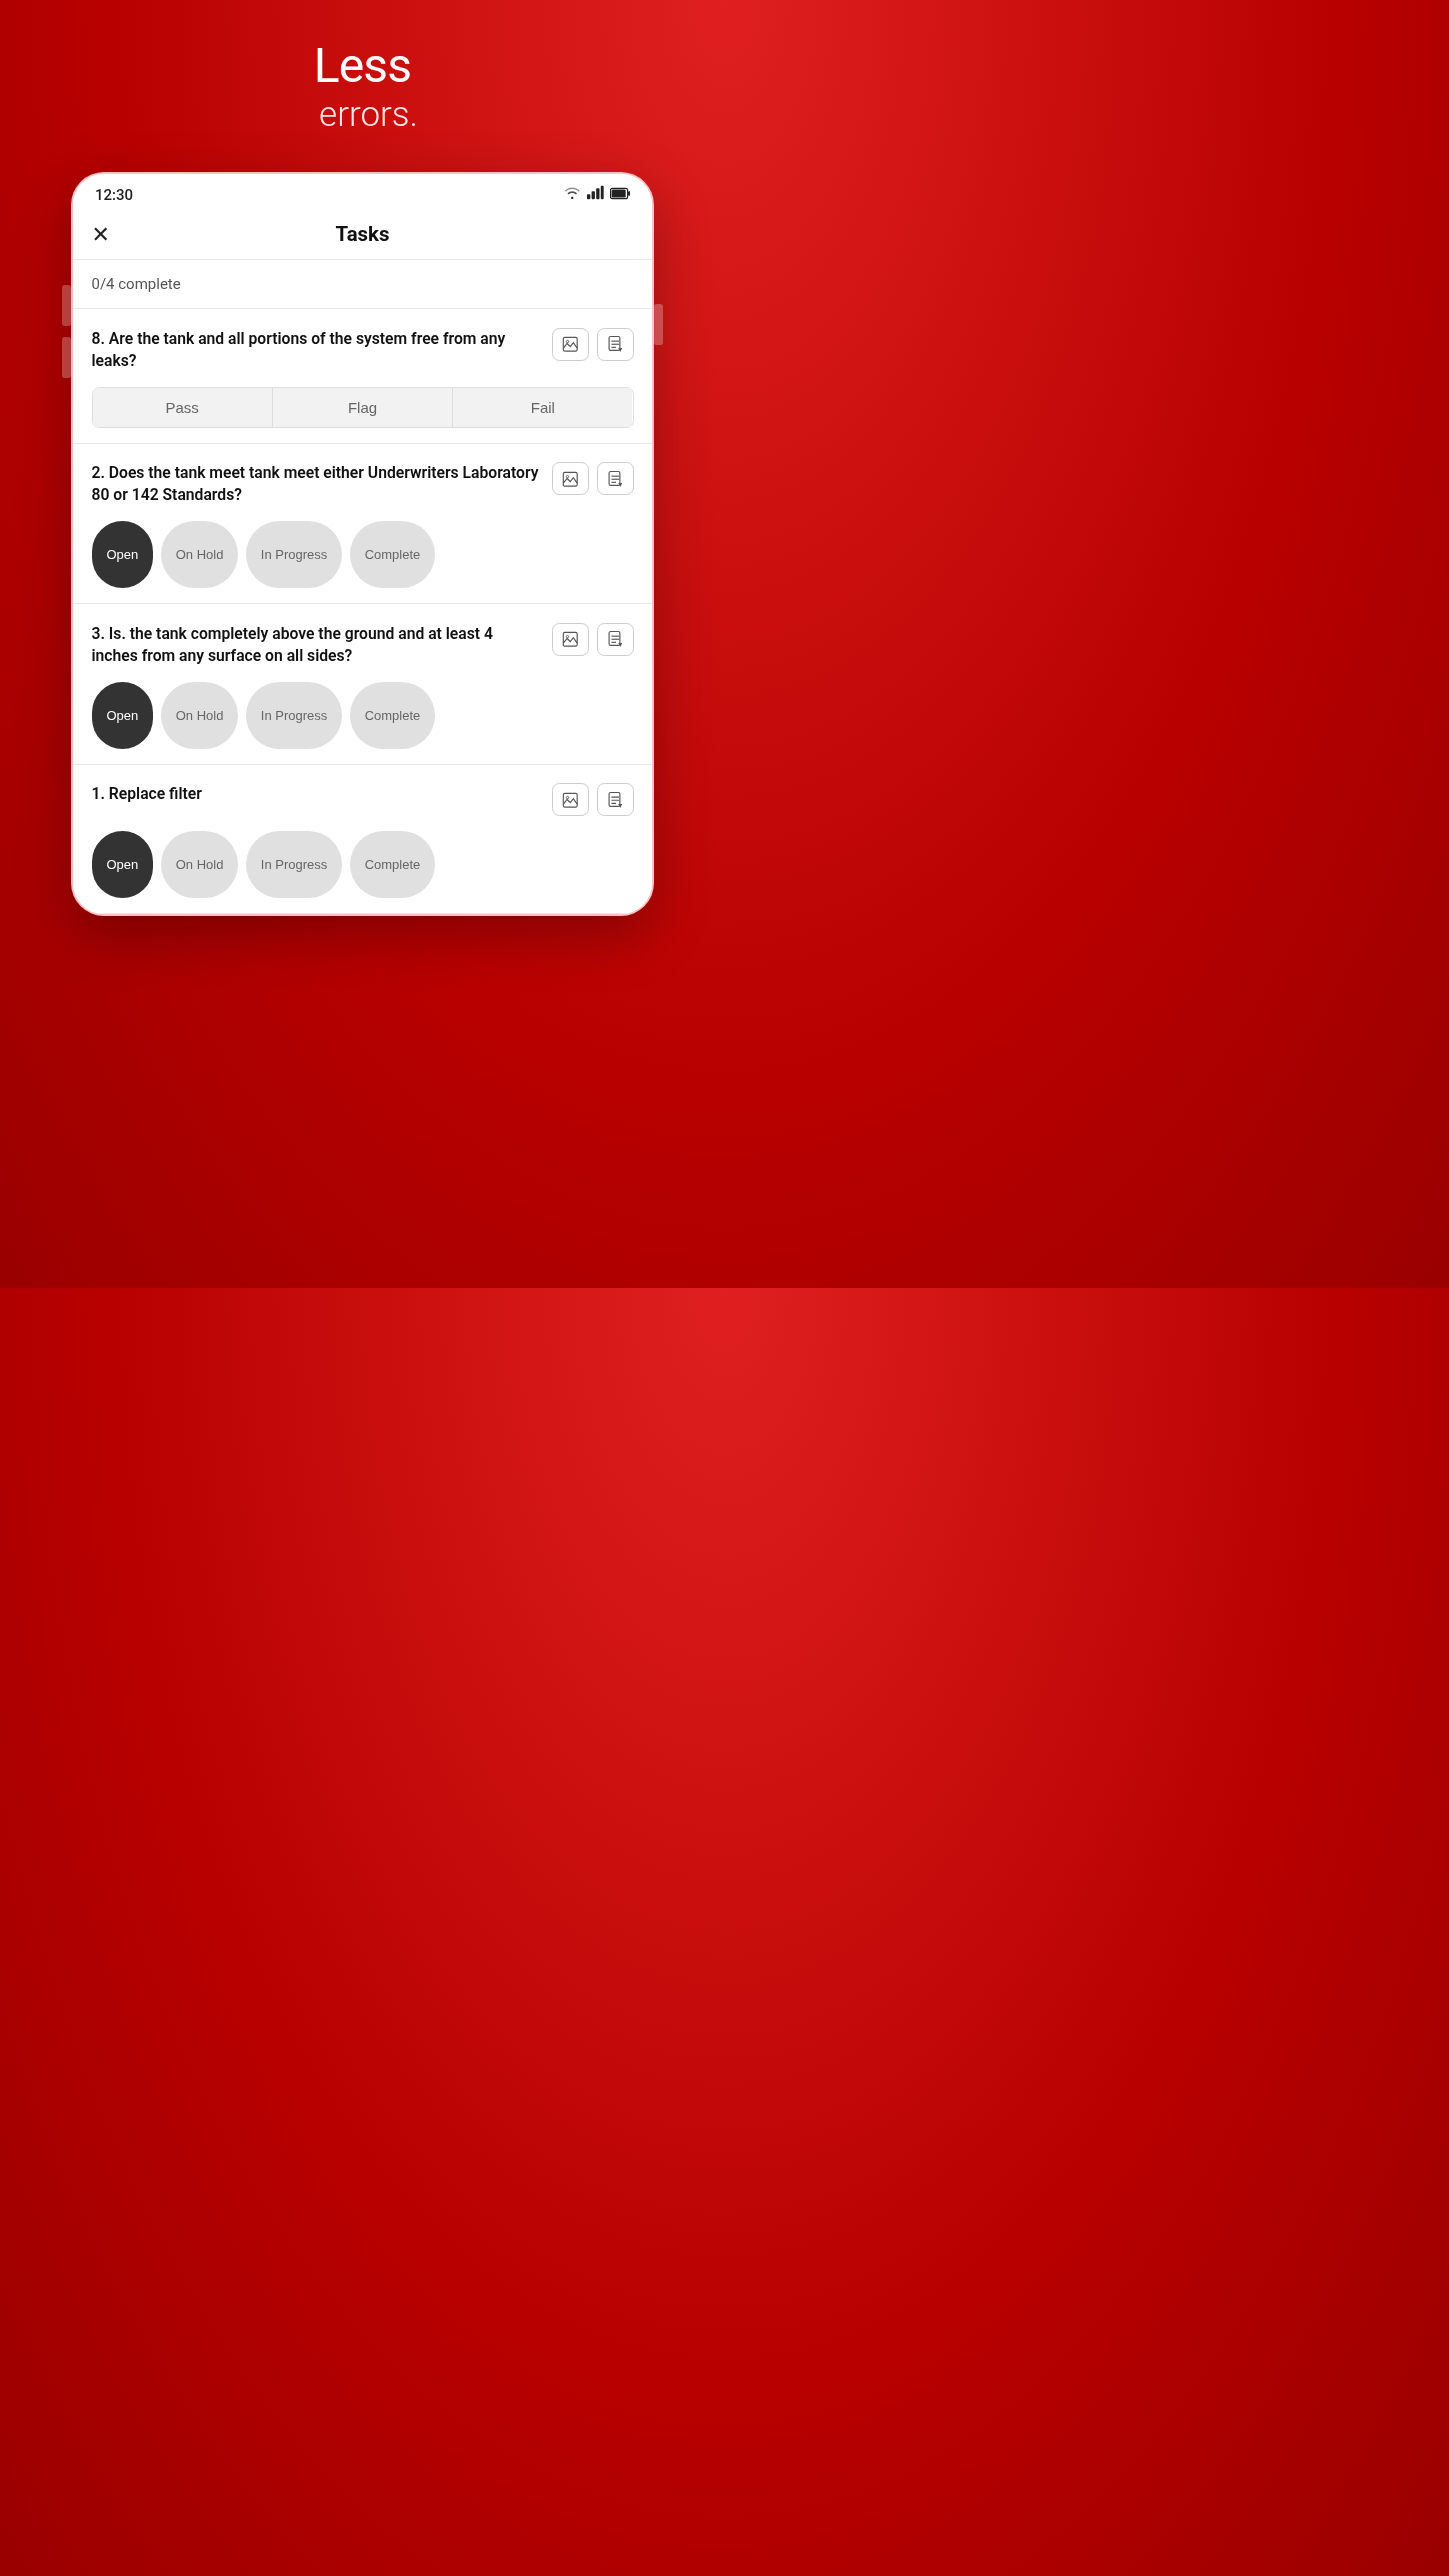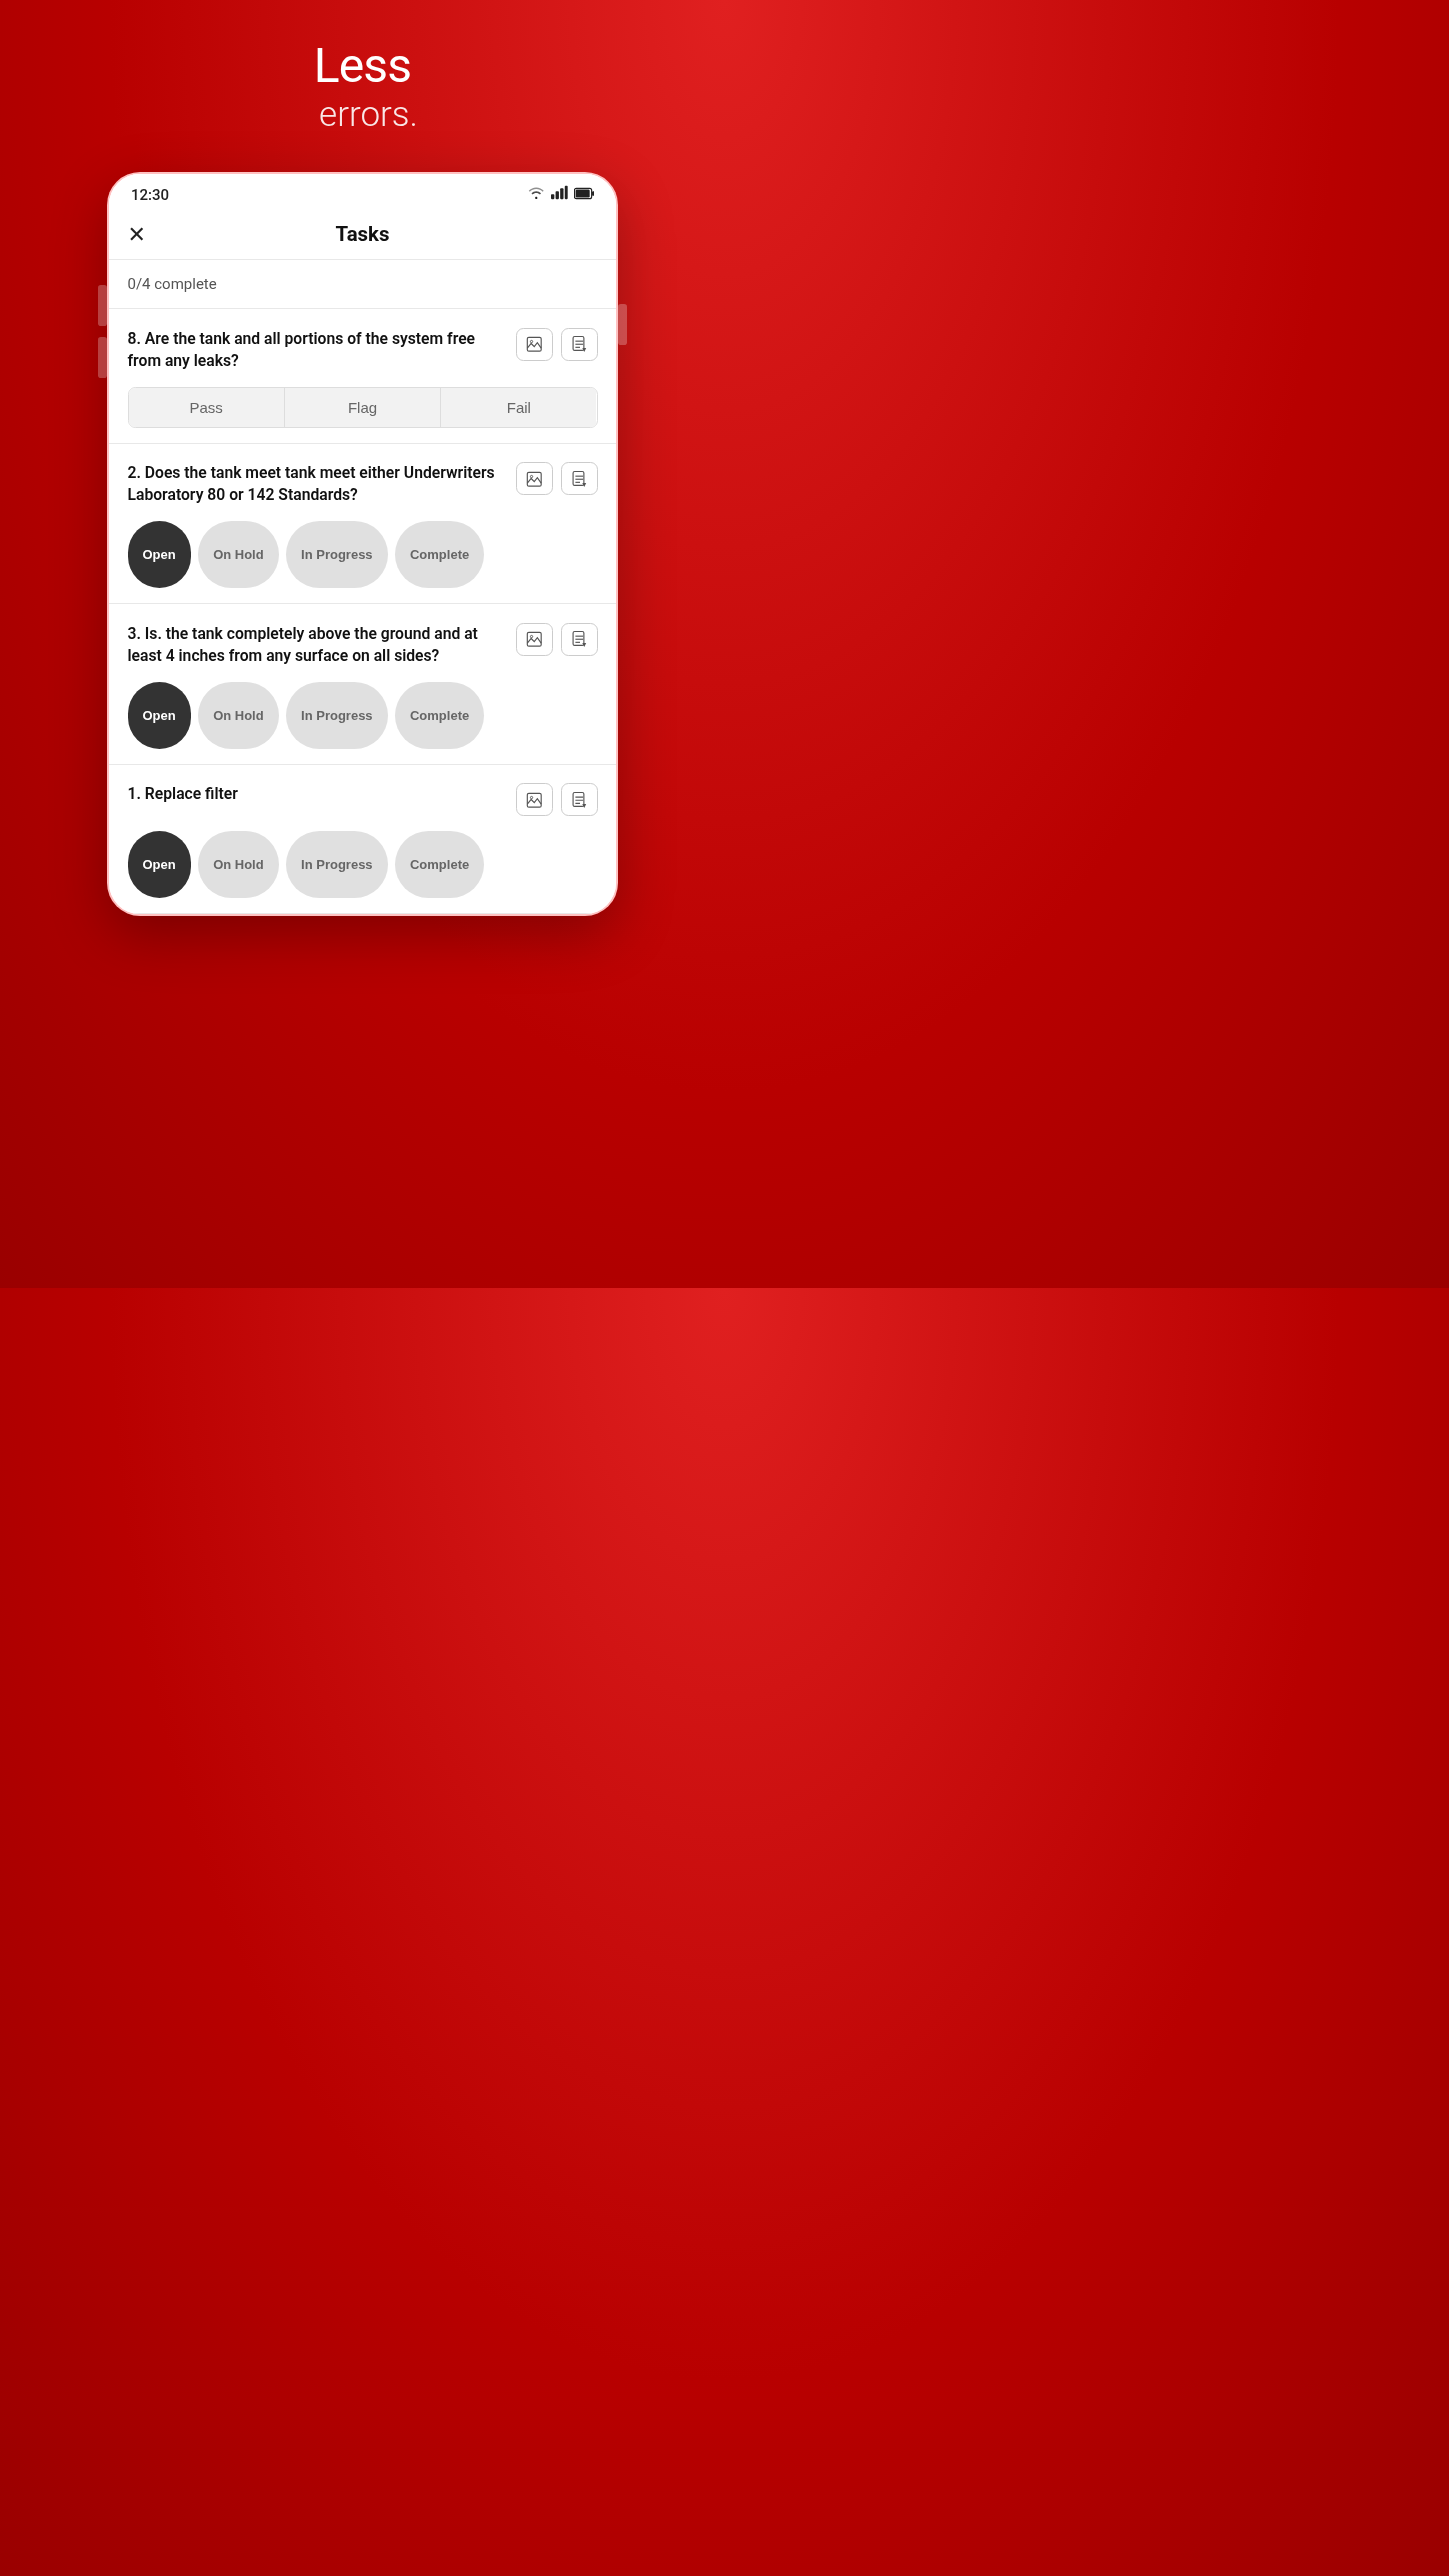--- a/index.html
+++ b/index.html
@@ -30,21 +30,21 @@
     }
 
     .hero-text .errors {
       font-size: 35px;
       font-weight: 300;
       opacity: 0.9;
       margin-left: 12px;
     }
 
     .phone-frame {
-      width: 511px;
+      width: 583px;
       background: white;
       border-radius: 33px;
       overflow: visible;
       position: relative;
       box-shadow: 0 18.5px 56px rgba(0,0,0,0.3);
       border: 2.8px solid rgba(255,100,100,0.4);
     }
 
     
     .phone-frame::before,
@@ -227,21 +227,21 @@
     .status-buttons {
       display: flex;
       gap: 7.4px;
       flex-wrap: wrap;
     }
 
     .status-pill {
       padding: 26px 15px;
       border-radius: 46px;
       font-size: 13px;
-      font-weight: 700;
+      font-weight: 400;
       cursor: pointer;
       border: none;
     }
 
     .status-pill.active-dark {
       background: #333;
       color: white;
     }
 
     .status-pill.inactive {

